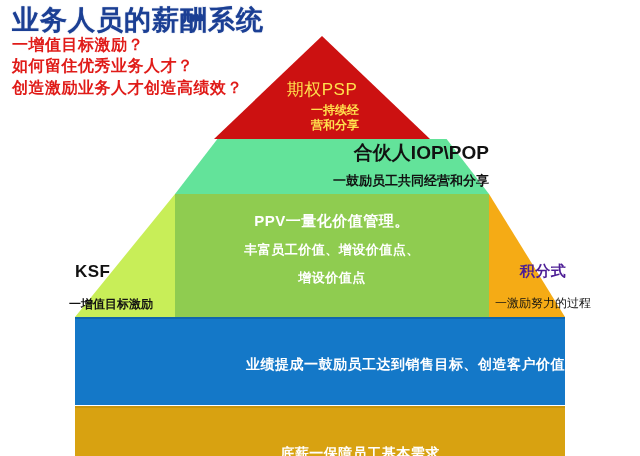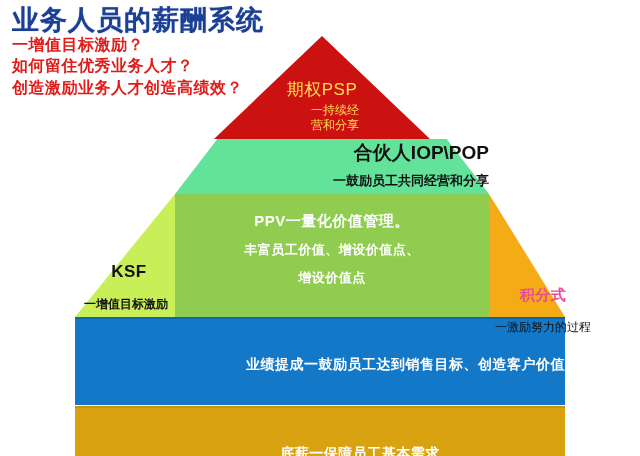--- a/index.html
+++ b/index.html
@@ -67,21 +67,21 @@
     pointer-events: none;
   }
   #apex-label .big {
     font-size: 17px;
     font-weight: normal;
     color: #ffe14d;
     letter-spacing: 0.5px;
   }
   #apex-label .small {
     font-size: 12px;
-    font-weight: normal;
+    font-weight: bold;
     color: #ffe14d;
     line-height: 1.25;
     margin-top: 2px;
     padding-left: 26px;
     text-align: center;
   }
 
   
   #green-band {
     left: 175px;
@@ -155,21 +155,20 @@
     height: 123px;
     background: #c8ee58;
     clip-path: polygon(100% 0%, 100% 100%, 0% 100%);
     z-index: 8;
   }
   #ksf-label {
     position: absolute;
     left: 75px;
     top: 262px;
     width: 108px;
-    text-align: center;
     z-index: 20;
     pointer-events: none;
   }
   #ksf-label .big {
     font-size: 17px;
     font-weight: bold;
     color: #111111;
     letter-spacing: 0.5px;
   }
   #ksf-label .small {
@@ -196,23 +195,22 @@
     left: 488px;
     top: 262px;
     width: 110px;
     text-align: center;
     z-index: 20;
     pointer-events: none;
   }
   #points-label .big {
     font-size: 15px;
     font-weight: bold;
-    color: #ec4899;
-    letter-spacing: 0.5px;
-    margin-top: 24px;
+    color: #4c1d95;
+    letter-spacing: 0.5px;
   }
   #points-label .small {
     font-size: 12px;
     font-weight: normal;
     color: #111111;
     margin-top: 14px;
     white-space: nowrap;
   }
 
   

